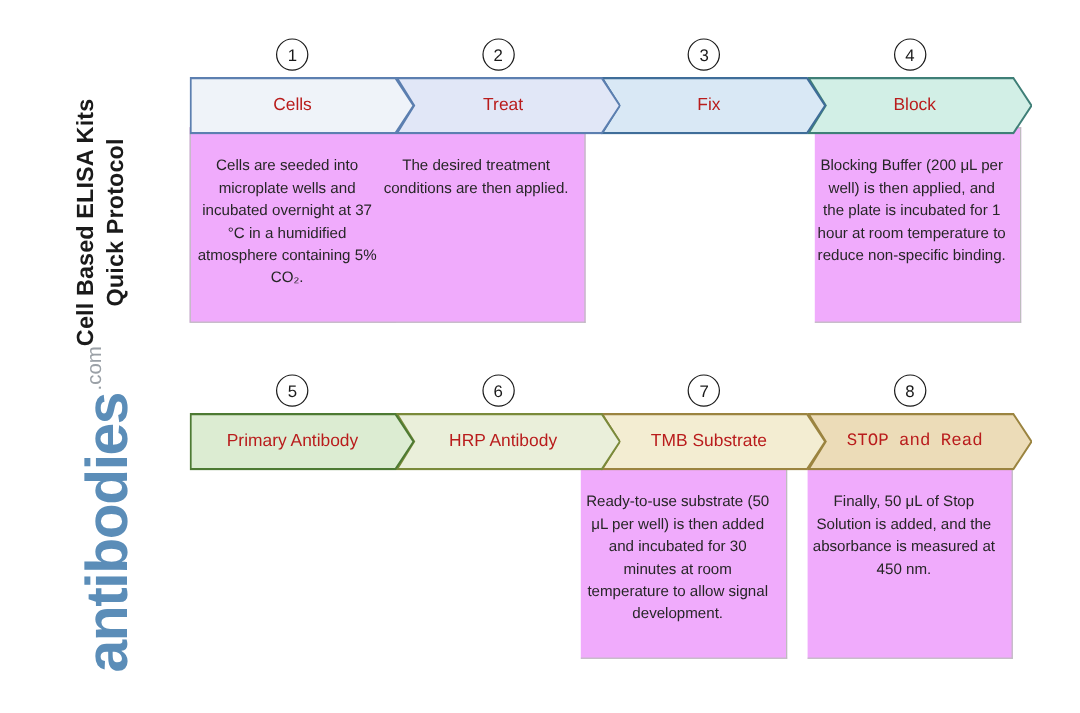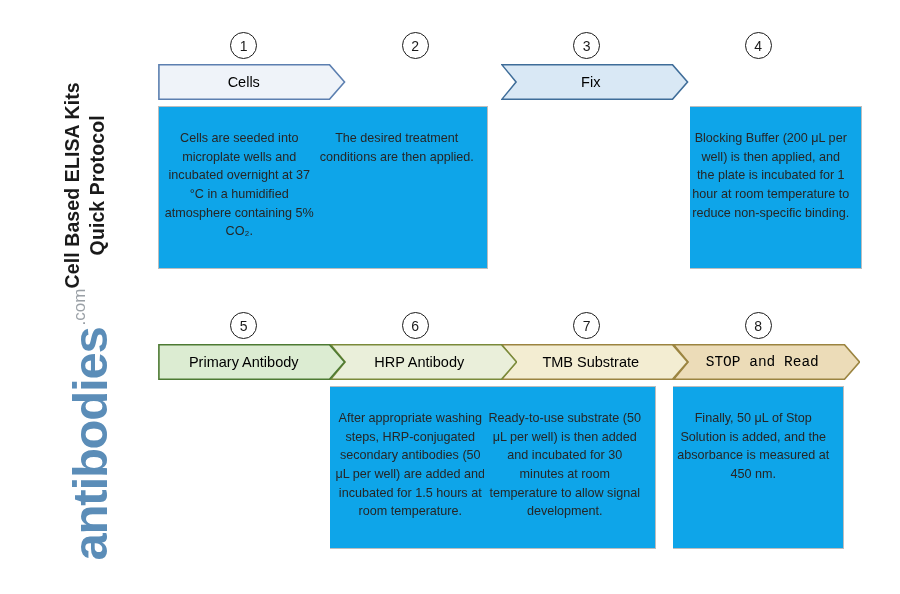--- a/index.html
+++ b/index.html
@@ -92,47 +92,47 @@
     background: #ffffff;
   }
 
   .chevron-strip {
     position: relative;
     height: 42px;
   }
   .chevron {
     position: absolute;
     top: 0;
-    height: 36px;
+    height: 48px;
     box-sizing: border-box;
     display: flex;
     align-items: center;
     justify-content: center;
     font-size: 14.5px;
-    color: #000000;
+    color: #b91c1c;
   }
   .chev-label { position: relative; z-index: 2; }
   .chev-shape {
     position: absolute;
     inset: 0;
     z-index: 1;
   }
   .chev-shape svg { display: block; width: 100%; height: 100%; }
 
   .boxes-strip {
     position: relative;
     height: 163px;
   }
   .step-box {
     position: absolute;
     top: 0;
     height: 163px;
     box-sizing: border-box;
     border: 1px solid #bdbdbd;
-    background: #0ea5e9;
+    background: #f0abfc;
     padding: 8px 11px 0 2px;
     display: flex;
     align-items: flex-start;
     justify-content: center;
   }
   .step-box-text {
     font-size: 12.6px;
     line-height: 1.48;
     text-align: center;
     color: #262626;
@@ -169,37 +169,53 @@
     </div>
   <div class="chevron-strip">
       <div class="chevron" style="left: 0px; width: 187.5px; z-index: 4;">
         <div class="chev-shape">
           <svg viewBox="0 0 187.5 42" preserveAspectRatio="none">
             <polygon points="0.9,0.9 171.5,0.9 186.6,21 171.5,41.1 0.9,41.1" fill="#eff3f9" stroke="#5c7fb0" stroke-width="1.6" stroke-linejoin="miter"></polygon>
           </svg>
         </div>
         <span class="chev-label" style="padding-right: 16px;">Cells</span>
       </div>
+      <div class="chevron" style="left: 171.5px; width: 187.5px; z-index: 3;">
+        <div class="chev-shape">
+          <svg viewBox="0 0 187.5 42" preserveAspectRatio="none">
+            <polygon points="0.9,0.9 171.5,0.9 186.6,21 171.5,41.1 0.9,41.1 15.1,21" fill="#e1e7f7" stroke="#5c7fb0" stroke-width="1.6" stroke-linejoin="miter"></polygon>
+          </svg>
+        </div>
+        <span class="chev-label" style="padding-right: 16px; padding-left: 8px;">Treat</span>
+      </div>
       <div class="chevron" style="left: 343px; width: 187.5px; z-index: 2; text-align: center;">
         <div class="chev-shape">
           <svg viewBox="0 0 187.5 42" preserveAspectRatio="none">
             <polygon points="0.9,0.9 171.5,0.9 186.6,21 171.5,41.1 0.9,41.1 15.1,21" fill="#d9e8f5" stroke="#3f6d99" stroke-width="1.6" stroke-linejoin="miter"></polygon>
           </svg>
         </div>
         <span class="chev-label" style="padding-right: 16px; padding-left: 8px;">Fix</span>
+      </div>
+      <div class="chevron" style="left: 514.5px; width: 187.5px; z-index: 1;">
+        <div class="chev-shape">
+          <svg viewBox="0 0 187.5 42" preserveAspectRatio="none">
+            <polygon points="0.9,0.9 171.5,0.9 186.6,21 171.5,41.1 0.9,41.1 15.1,21" fill="#d2efe6" stroke="#3f7f77" stroke-width="1.6" stroke-linejoin="miter"></polygon>
+          </svg>
+        </div>
+        <span class="chev-label" style="padding-right: 16px; padding-left: 8px;">Block</span>
       </div>
     </div>
   <div class="boxes-strip">
       <div class="step-box" style="left: 0px; width: 171.5px;">
         <div class="step-box-text">Cells are seeded into microplate wells and incubated overnight at 37 °C in a humidified atmosphere containing 5% CO₂.</div>
       </div>
       <div class="step-box" style="left: 158px; width: 171.5px; border-left: none;">
         <div class="step-box-text">The desired treatment conditions are then applied.</div>
       </div>
-      <div class="step-box" style="left: 532px; width: 171.5px; border-left: none;">
+      <div class="step-box" style="left: 521px; width: 171.5px; border-left: none;">
         <div class="step-box-text">Blocking Buffer (200 μL per well) is then applied, and the plate is incubated for 1 hour at room temperature to reduce non-specific binding.</div>
       </div>
     </div>
 </div>
 
 <div class="flow-row" id="row-2">
   <div class="numbers-strip">
       <div class="step-number" style="left: 72.25px;">
         <span>5</span>
       </div>
@@ -241,23 +257,20 @@
       <div class="chevron" style="left: 514.5px; width: 187.5px; z-index: 1; font-family: Liberation Mono, monospace;">
         <div class="chev-shape">
           <svg viewBox="0 0 187.5 42" preserveAspectRatio="none">
             <polygon points="0.9,0.9 171.5,0.9 186.6,21 171.5,41.1 0.9,41.1 15.1,21" fill="#ecdcb8" stroke="#9b8440" stroke-width="1.6" stroke-linejoin="miter"></polygon>
           </svg>
         </div>
         <span class="chev-label" style="padding-right: 16px; padding-left: 8px;">STOP and Read</span>
       </div>
     </div>
   <div class="boxes-strip">
-      <div class="step-box" style="left: 171.5px; width: 171.5px; border-left: none;">
-        <div class="step-box-text">After appropriate washing steps, HRP-conjugated secondary antibodies (50 μL per well) are added and incubated for 1.5 hours at room temperature.</div>
-      </div>
       <div class="step-box" style="left: 326px; width: 171.5px; border-left: none;">
         <div class="step-box-text">Ready-to-use substrate (50 μL per well) is then added and incubated for 30 minutes at room temperature to allow signal development.</div>
       </div>
       <div class="step-box" style="left: 514.5px; width: 171.5px; border-left: none;">
         <div class="step-box-text">Finally, 50 μL of Stop Solution is added, and the absorbance is measured at 450 nm.</div>
       </div>
     </div>
 </div>
 
 </body></html>

